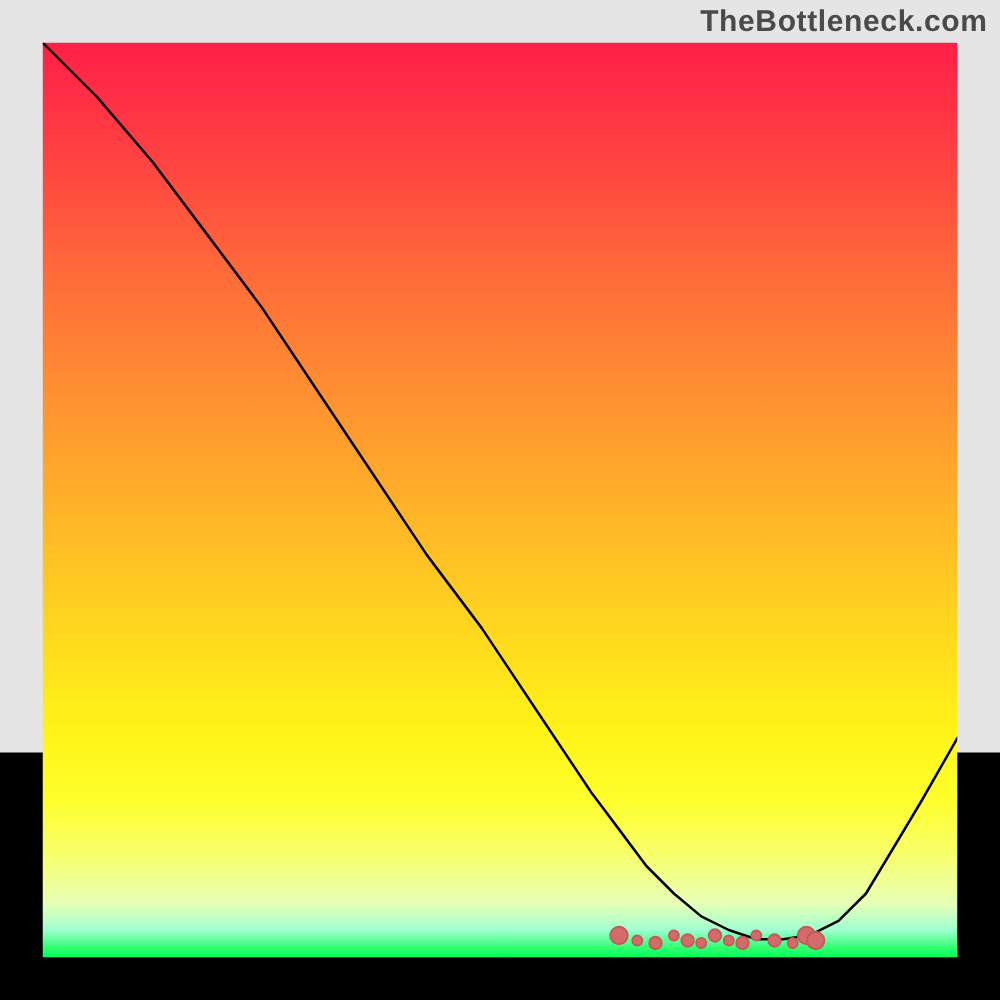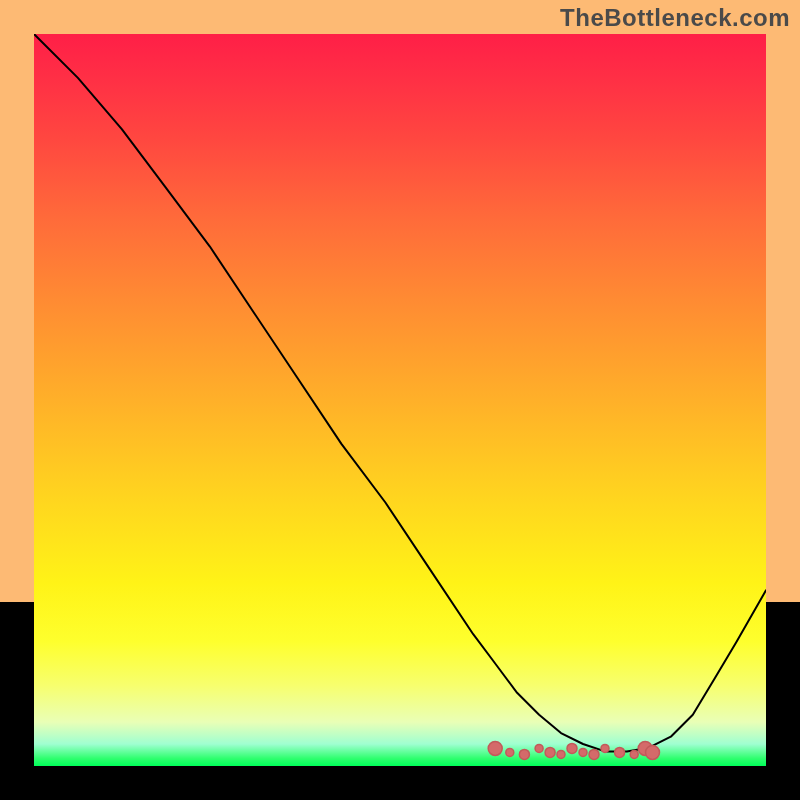--- a/index.html
+++ b/index.html
@@ -8,21 +8,21 @@
     width: 800px;
     height: 800px;
     background: #000;
     overflow: hidden;
     font-family: Arial, Helvetica, sans-serif;
   }
   .frame {
     position: relative;
     width: 800px;
     height: 602px;
-    background: #fdba74;
+    background: #e5e5e5;
   }
   .watermark {
     position: absolute;
     top: 4px;
     right: 10px;
     color: #4a4a4a;
     font-size: 24px;
     font-weight: bold;
     letter-spacing: 0.5px;
     z-index: 10;

